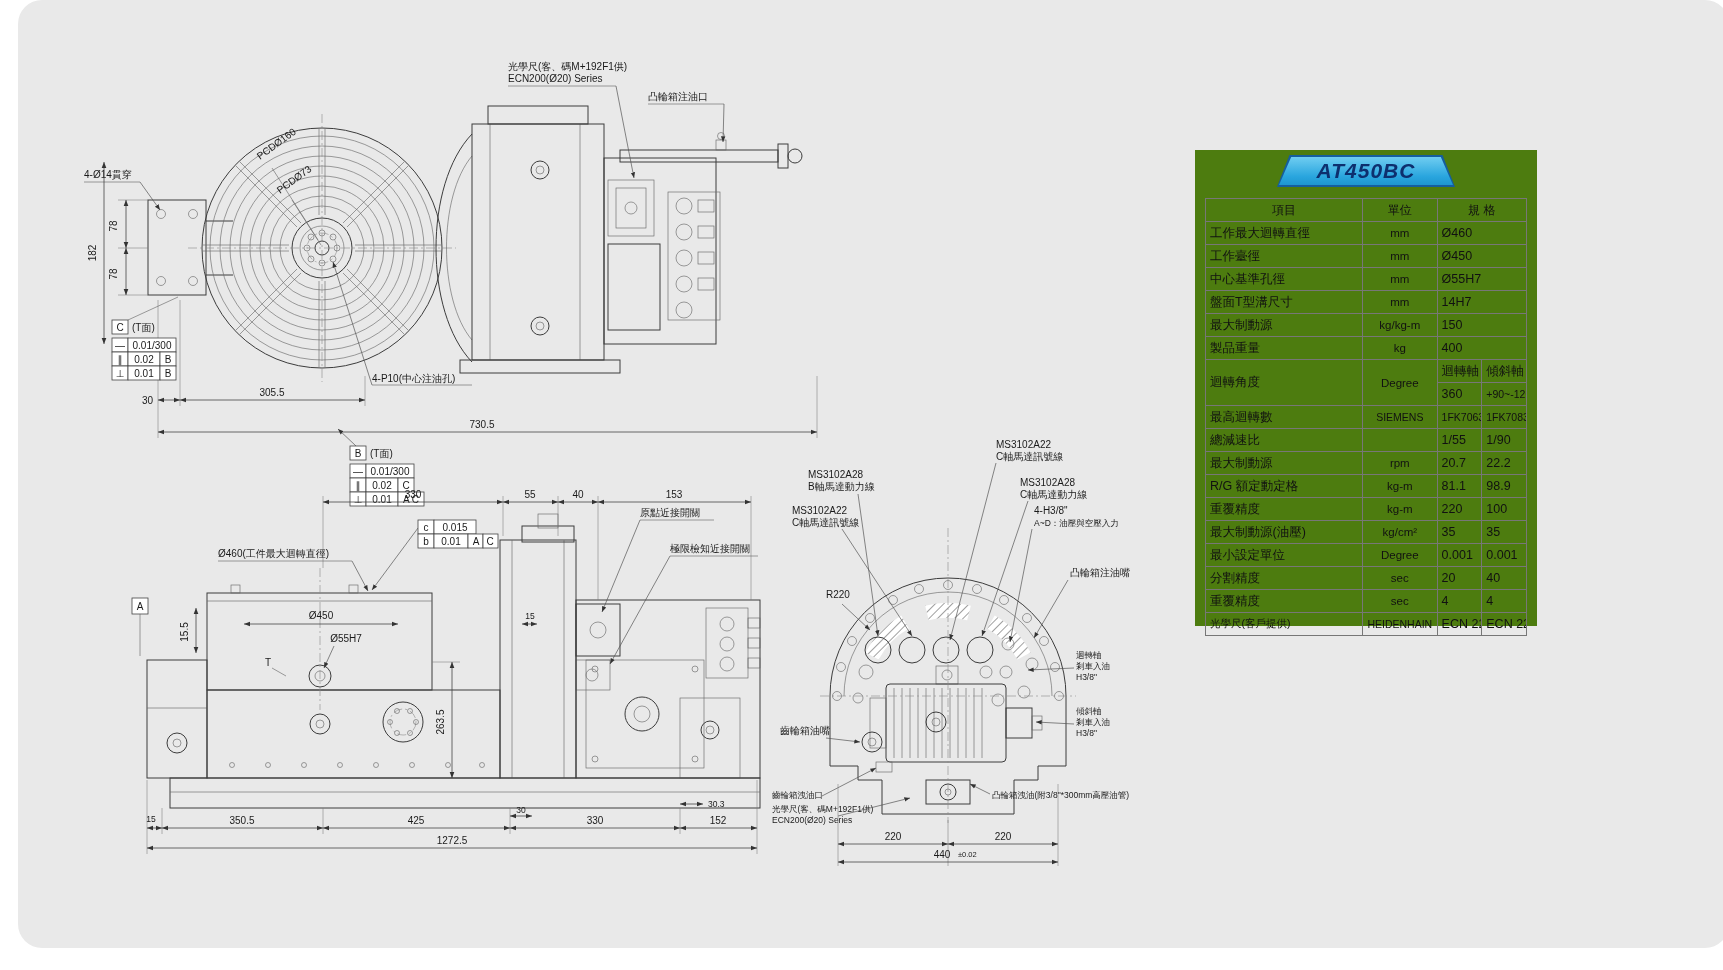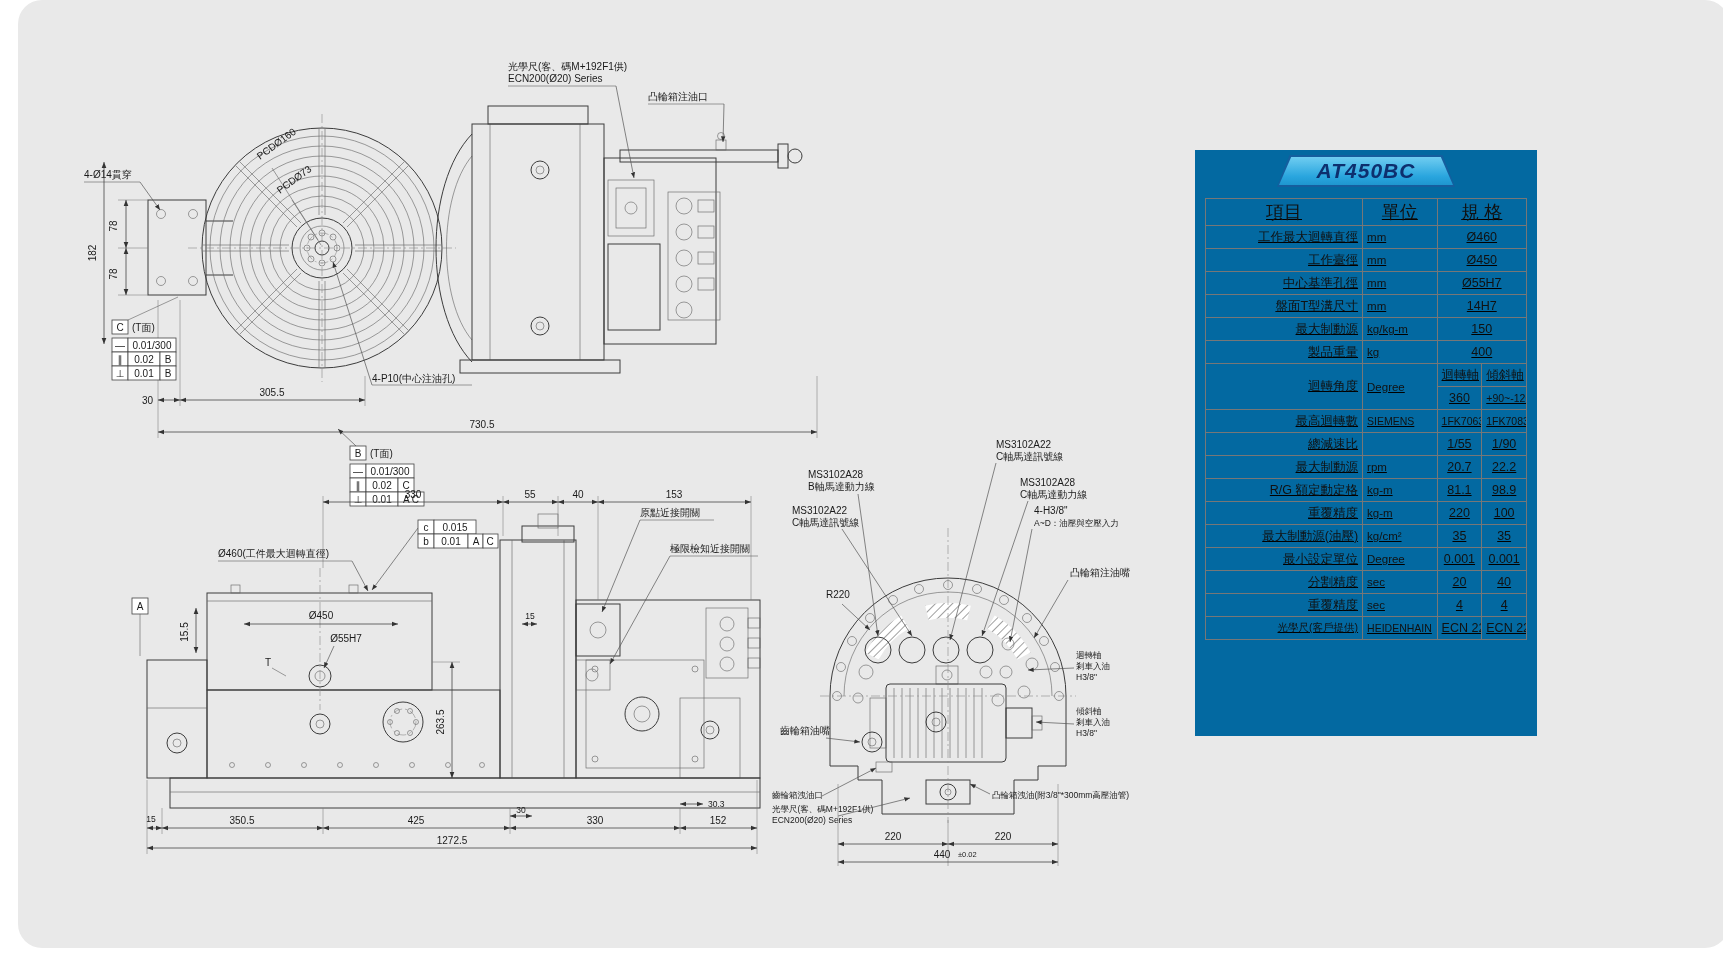--- a/index.html
+++ b/index.html
@@ -11,33 +11,33 @@
   .cl{stroke:#8a8a8a;stroke-width:.6;fill:none;stroke-dasharray:9 3 2 3;}
   .ext{stroke:#7a7a7a;stroke-width:.55;fill:none;}
   .dim{stroke:#444;stroke-width:.8;fill:none;marker-start:url(#mE);marker-end:url(#mE);}
   .ldr{stroke:#555;stroke-width:.7;fill:none;marker-end:url(#mE);}
   .fr{fill:#ffffff;stroke:#444;stroke-width:.8;}
   .t{font-size:10px;}
   .ts{font-size:8.5px;}
   .tm{text-anchor:middle;}
   .te{text-anchor:end;}
   
-  .spec-card{position:absolute;left:1183px;top:150px;width:342px;height:586px;background:#0369a1;text-decoration:underline;}
+  .spec-card{position:absolute;left:1183px;top:150px;width:342px;height:476px;background:#4d7c0f;}
   .badge-outer{position:absolute;left:50%;transform:translateX(-50%);top:5px;width:178px;height:32px;
     clip-path:polygon(7% 0,93% 0,100% 100%,0 100%);background:#155e9e;}
   .badge-inner{position:absolute;inset:2px;clip-path:polygon(7% 0,93% 0,100% 100%,0 100%);
     background:linear-gradient(180deg,#6fcdf1 0%,#29a5de 70%,#1e96cf 100%);
     display:flex;align-items:center;justify-content:center;}
   .badge-inner span{font-weight:bold;font-style:italic;font-size:21px;color:#0d2f6e;letter-spacing:1px;}
   table.spec{border-collapse:collapse;width:322px;margin:48px auto 0;font-size:12.5px;color:#111;table-layout:fixed;}
   table.spec td{border:1px solid #777;padding:1px 4px;height:20px;overflow:hidden;white-space:nowrap;}
-  td.item{width:128px;text-align:right;}
-  td.unit{width:56px;font-size:11.5px;}
-  td.val{width:69px;text-align:center;}
-  tr.head td{text-align:center;font-size:18px;}
+  td.item{width:128px;text-align:left;}
+  td.unit{width:56px;text-align:center;font-size:11.5px;}
+  td.val{width:69px;text-align:left;}
+  tr.head td{text-align:center;font-size:12px;}
   td.small{font-size:10.5px;}
 </style>
 </head>
 <body>
 
 <div class="stage">
   <div class="panel"></div>
 
   <svg style="position:absolute;left:8px;top:8px" width="1160" height="950" viewBox="0 0 1160 950">
     <defs>

